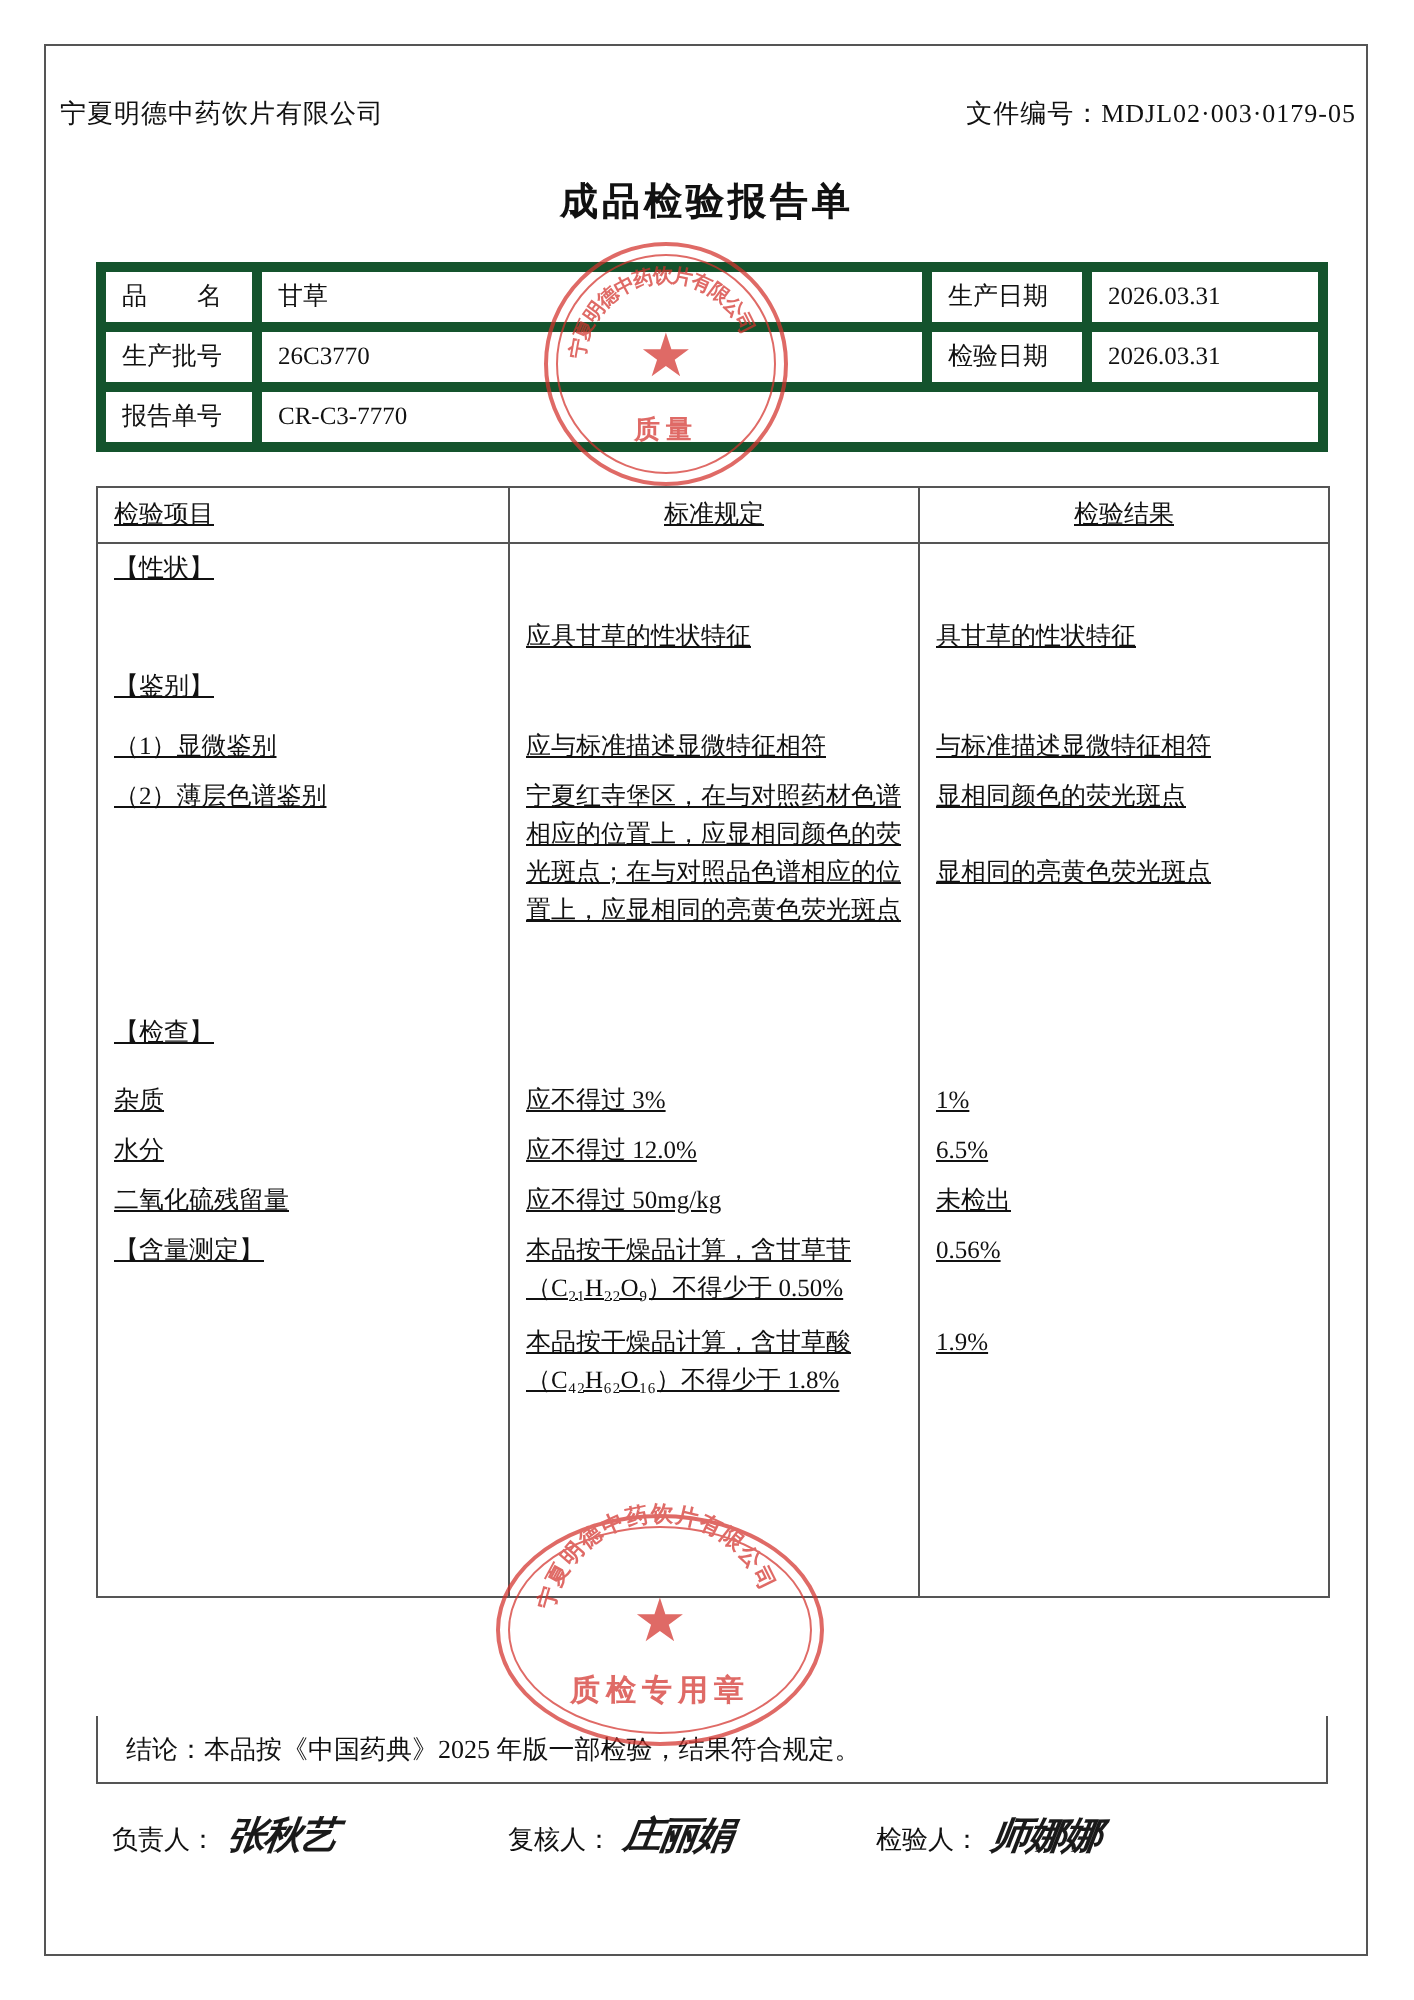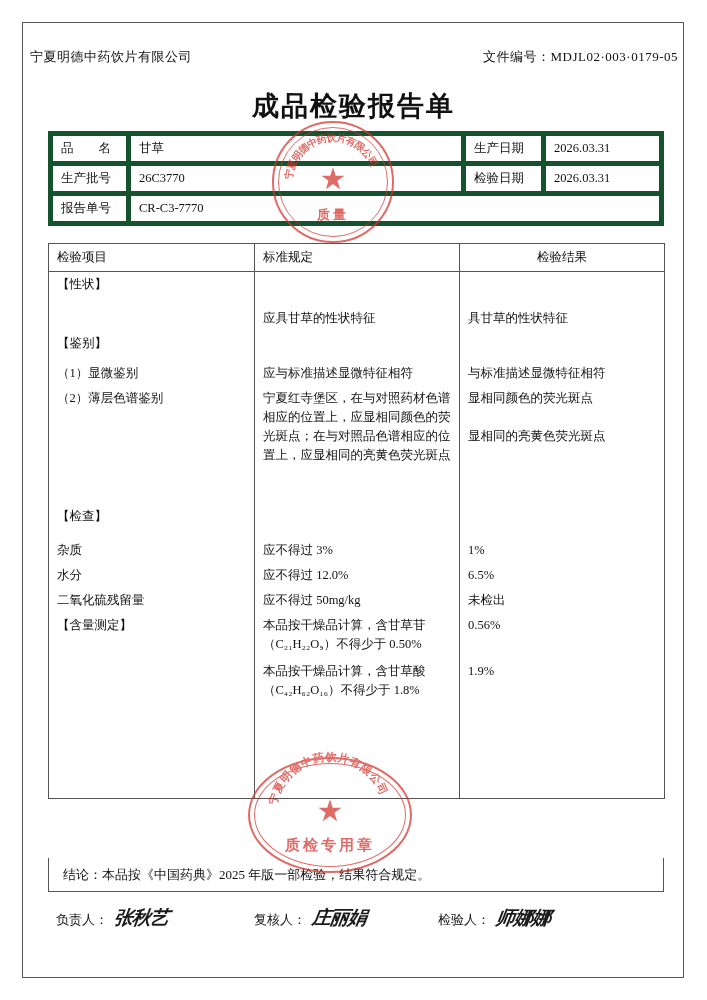--- a/index.html
+++ b/index.html
@@ -44,21 +44,21 @@
   }
   .hdr .company { white-space: nowrap; }
   .hdr .docno { white-space: nowrap; font-family: "Liberation Serif", serif; }
 
   .title {
     position: absolute;
     left: 0;
     top: 88px;
     width: 707px;
     text-align: center;
-    font-size: 27px;
+    font-size: 19px;
     font-weight: bold;
     letter-spacing: 2px;
   }
 
   
   .tbl {
     position: absolute;
     left: 48px;
     top: 131px;
     width: 616px;
@@ -79,20 +79,21 @@
   .c4 { width: 118px; white-space: nowrap; }
 
   .itm-tbl {
     position: absolute;
     left: 48px;
     top: 243px;
     width: 616px;
     border-collapse: collapse;
     table-layout: fixed;
     font-size: 12.5px;
+    text-decoration: underline;
   }
   .itm-tbl td {
     border-left: 1px solid #555;
     border-right: 1px solid #555;
     padding: 3px 8px;
     vertical-align: top;
     line-height: 19px;
     box-sizing: border-box;
   }
   .itm-tbl tr.headrow td {
@@ -236,21 +237,21 @@
       <td class="lbl">报告单号</td>
       <td colspan="3">CR-C3-7770</td>
     </tr>
   </tbody>
     </table>
 
   <table class="itm-tbl">
     <tbody>
         <tr class="headrow">
       <td class="col-a ch1">检验项目</td>
-      <td class="col-b ch2" style="">标准规定</td>
+      <td class="col-b ch2" style="text-align:center">标准规定</td>
       <td class="col-c ch3" style="text-align:center">检验结果</td>
     </tr>
     <tr>
       <td class="col-a" style="height:34px">【性状】</td>
       <td class="col-b"></td>
       <td class="col-c"></td>
     </tr>
     <tr>
       <td class="col-a"></td>
       <td class="col-b">应具甘草的性状特征</td>

